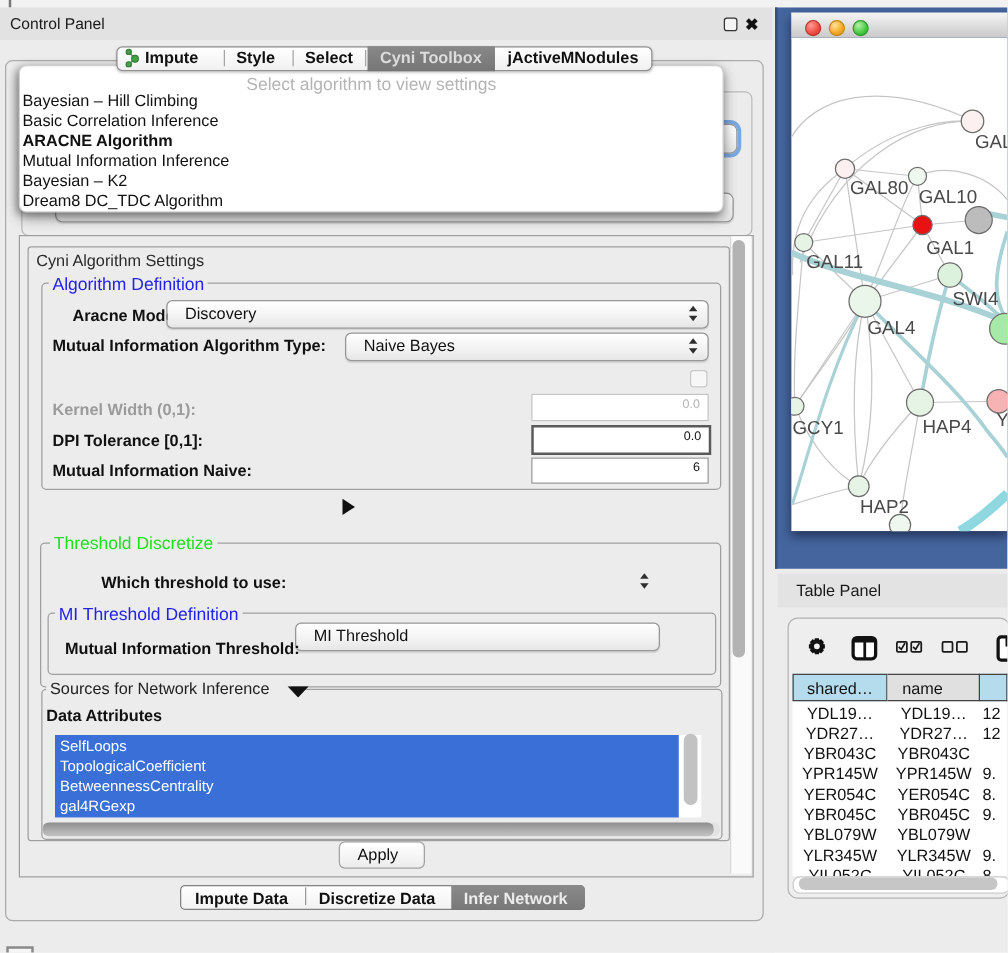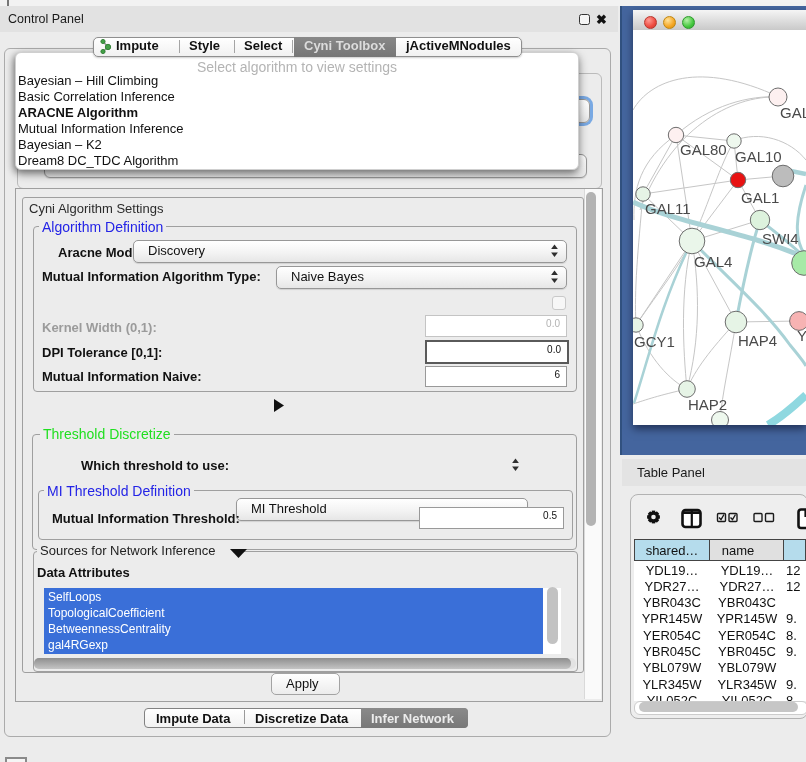--- a/index.html
+++ b/index.html
@@ -84,23 +84,20 @@
   <div class="gbox" style="left:32px;top:434px;width:543px;height:114px;"></div>
   <div class="gtitle" style="left:40px;top:426px;color:#1fdf1f;font-size:14px;">Threshold Discretize</div>
   <div class="lbl b" style="left:81px;top:458px;">Which threshold to use:</div>
   <div class="combo" style="left:236px;top:454px;width:290px;height:21px;margin-top:44px;">
     <span class="ct">MI Threshold</span>
   </div>
 
   <div class="gbox" style="left:38px;top:490px;width:533px;height:48px;"></div>
   <div class="gtitle" style="left:44px;top:483px;color:#2323e6;font-size:14px;">MI Threshold Definition</div>
   <div class="lbl b" style="left:52px;top:511px;">Mutual Information Threshold:</div>
-  <div class="field" style="left:419px;top:507px;width:143px;height:20px;">
-      <span>0.5</span>
-    </div>
 
   <div class="gbox" style="left:33px;top:551px;width:543px;height:119px;"></div>
   <div class="gtitle" style="left:37px;top:543px;color:#222;">Sources for Network Inference&nbsp;&nbsp;&nbsp;&nbsp;</div>
   <svg class="abs" style="left:230px;top:549px;z-index:3;" width="17" height="9">
       <path d="M0,0 L17,0 L8.5,9 Z" fill="#111"></path>
     </svg>
   <div class="lbl b" style="left:37px;top:565px;">Data Attributes</div>
 
   <div class="abs" style="left:44px;top:588px;width:517px;height:66px;background:#fff;"></div>
   <div class="abs" style="left:44px;top:588px;width:499px;height:66px;background:#3a6fd8;"></div>

